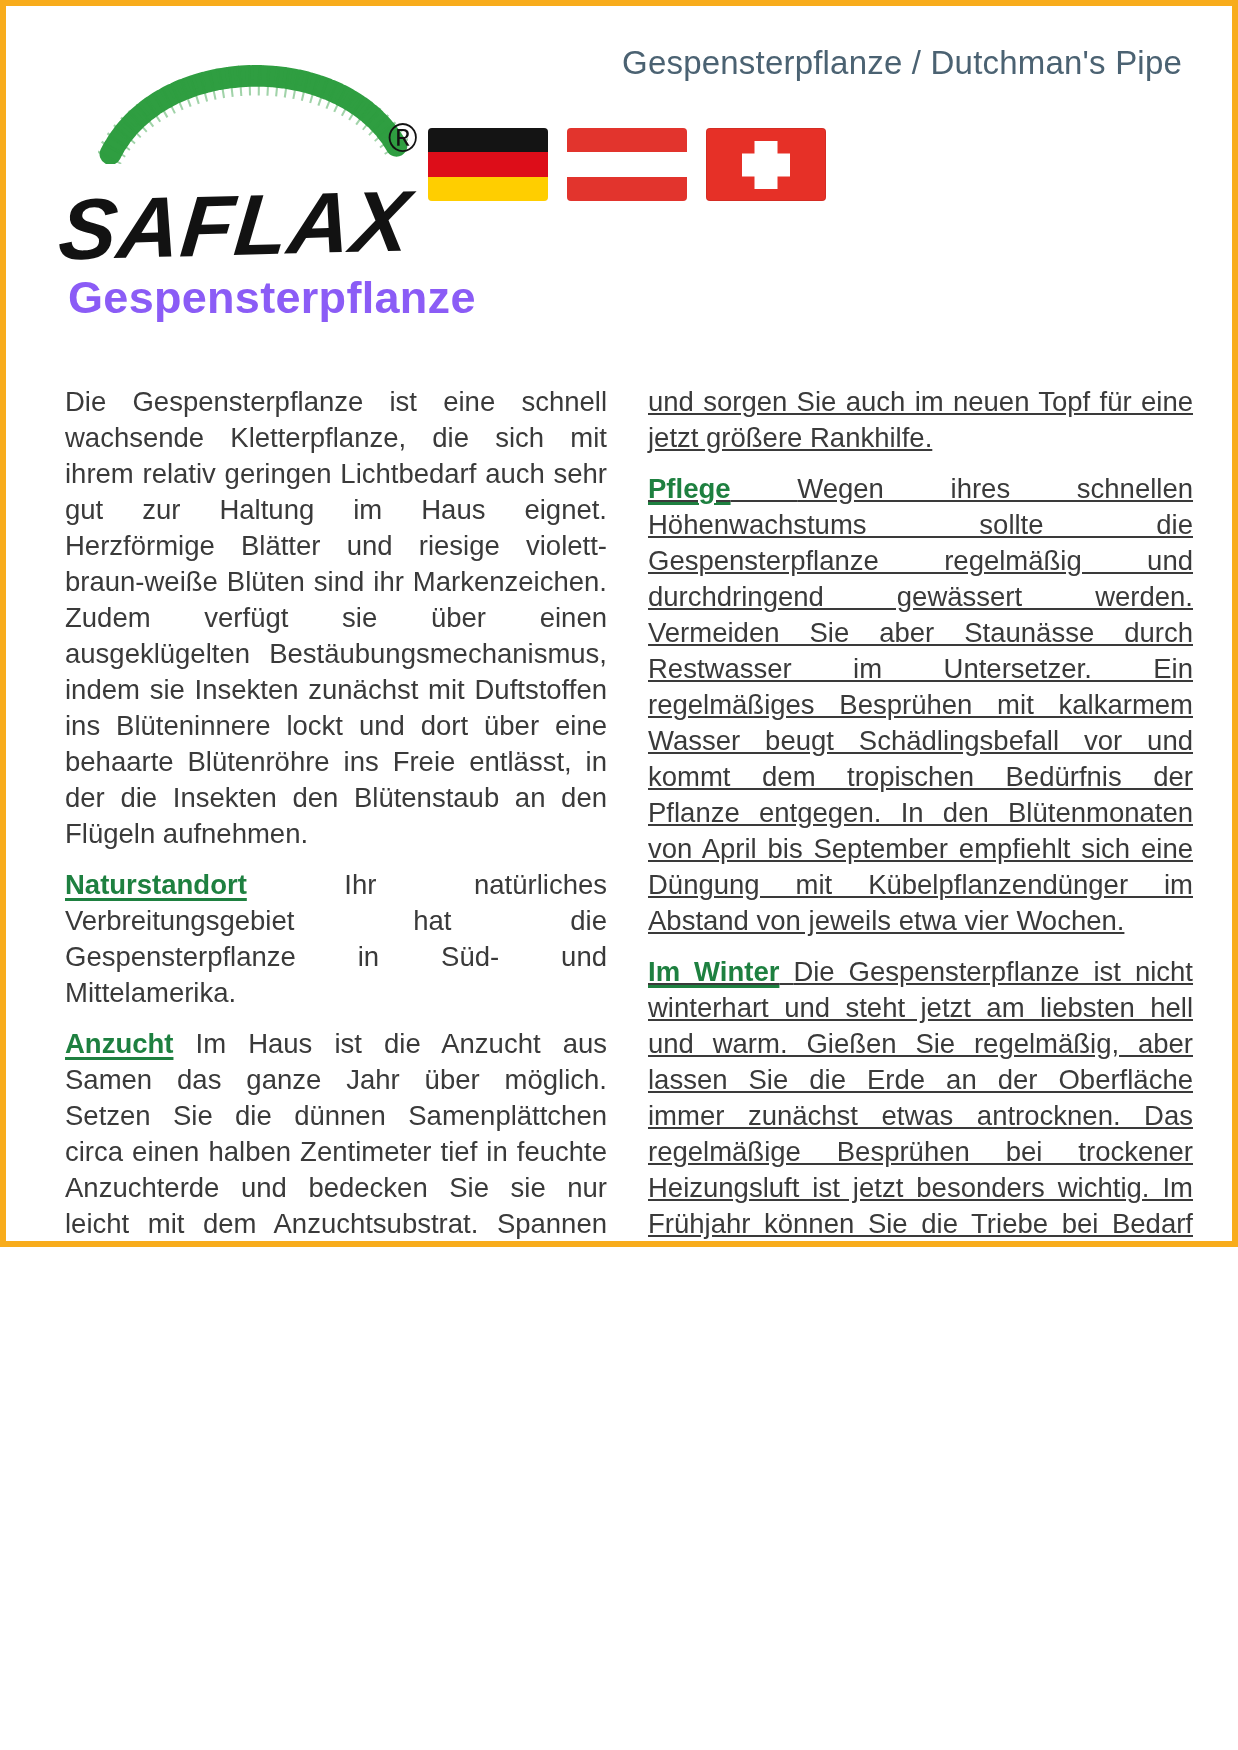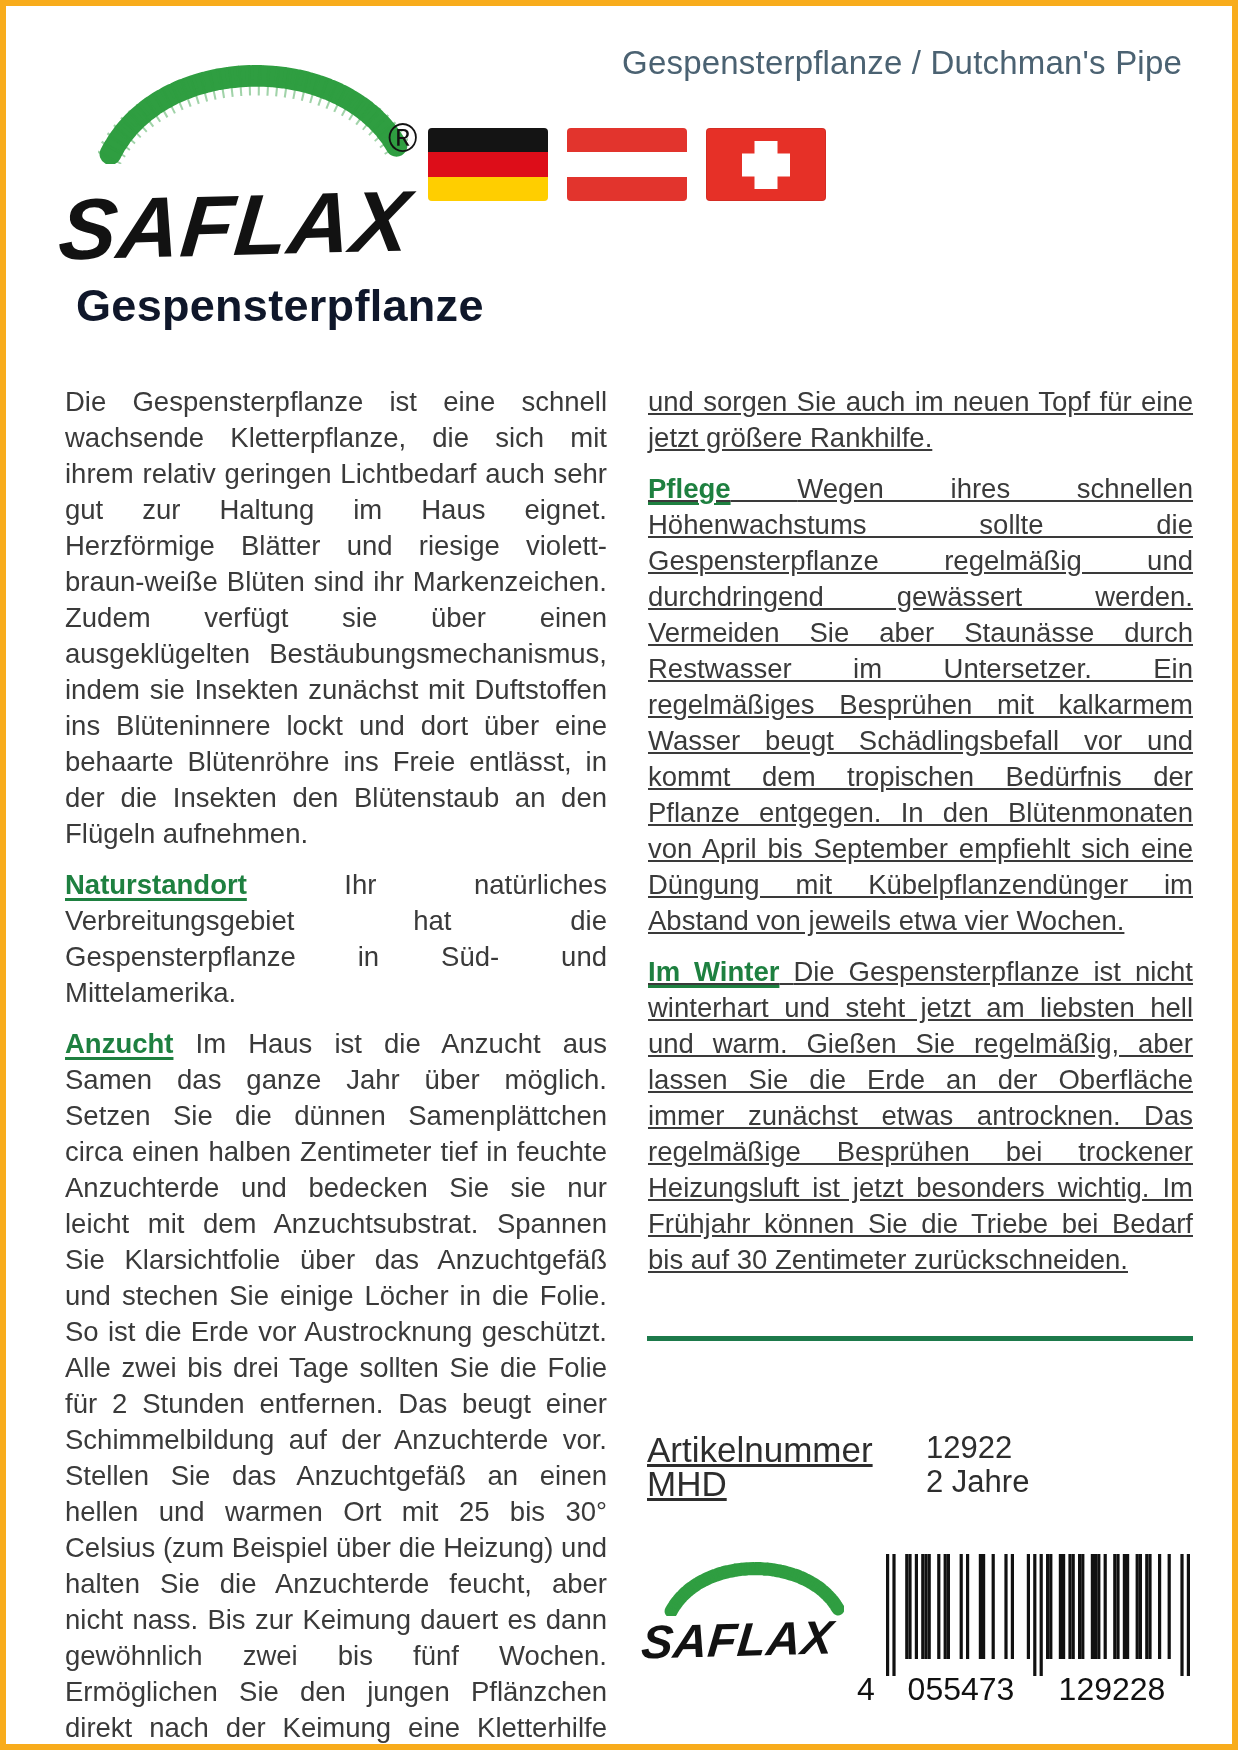--- a/index.html
+++ b/index.html
@@ -1,17 +1,17 @@
 <!DOCTYPE html>
 <html lang="de"><head>
 <meta charset="utf-8">
 <style>
   html,body{margin:0;padding:0;background:#fff;}
   .page{
-    position:relative; width:1238px; height:1750px; background:#ffffff;
+    position:relative; width:1238px; height:1247px; background:#ffffff;
     border:6px solid #F8AC1C; box-sizing:border-box; overflow:hidden;
     font-family:"Liberation Sans", sans-serif; color:#3a3a3a;
   }
   
   .header-title{
     position:absolute; top:38px; right:50px; font-size:33px; color:#4b6272;
     letter-spacing:0.2px;
   }
   .logo-main{position:absolute; left:52px; top:30px; width:360px; height:210px;}
   .logo-arc{position:absolute; left:40px; top:8px;}
@@ -24,22 +24,22 @@
   .flags{position:absolute; left:422px; top:122px; display:flex; gap:19px;}
   .flag{width:120px; height:73px; border-radius:4px; overflow:hidden; position:relative; box-shadow:0 0 0 1px rgba(0,0,0,0.08) inset;}
   .flag .stripe{display:block; width:100%; height:33.34%;}
   .de .s1{background:#141414;} .de .s2{background:#DD0D19;} .de .s3{background:#FFCE00;}
   .at .s1{background:#E2342D;} .at .s2{background:#ffffff;} .at .s3{background:#E2342D;}
   .ch{background:#E63027;}
   .ch .cross-v{position:absolute; left:50%; top:50%; width:23px; height:48px; background:#fff; transform:translate(-50%,-50%);}
   .ch .cross-h{position:absolute; left:50%; top:50%; width:48px; height:23px; background:#fff; transform:translate(-50%,-50%);}
   
   .main-title{
-    position:absolute; left:58px; top:262px; margin:12px; font-size:45px; font-weight:bold;
-    color:#0f172a; letter-spacing:0.3px;
+    position:absolute; left:58px; top:262px; margin:4px; font-size:45px; font-weight:bold;
+    color:#8b5cf6; letter-spacing:0.3px;
   }
   .sub-title{
     position:absolute; left:58px; top:324px; width:1128px; text-align:right;
     font-size:42px; color:#1E7C3F;
   }
   
   .col{position:absolute; top:378px; font-size:27.5px; line-height:36px; text-align:justify; hyphens:auto;}
   .col p{margin:0 0 15px 1px;}
   .col-left{left:58px; width:543px;}
   .col-right{left:641px; width:546px;text-decoration:underline;}

